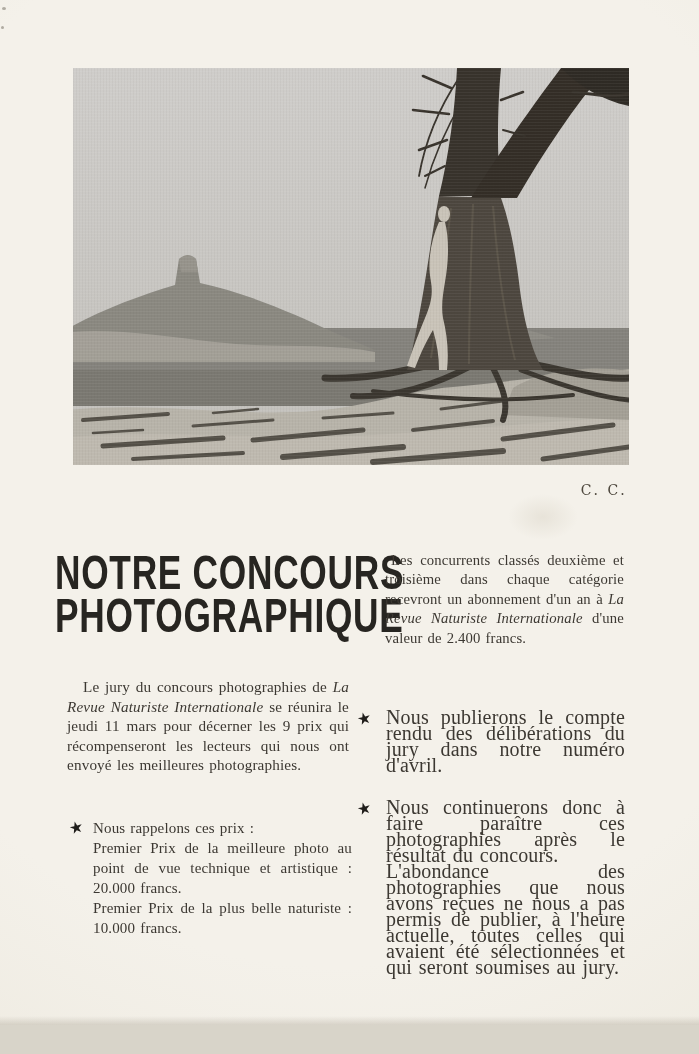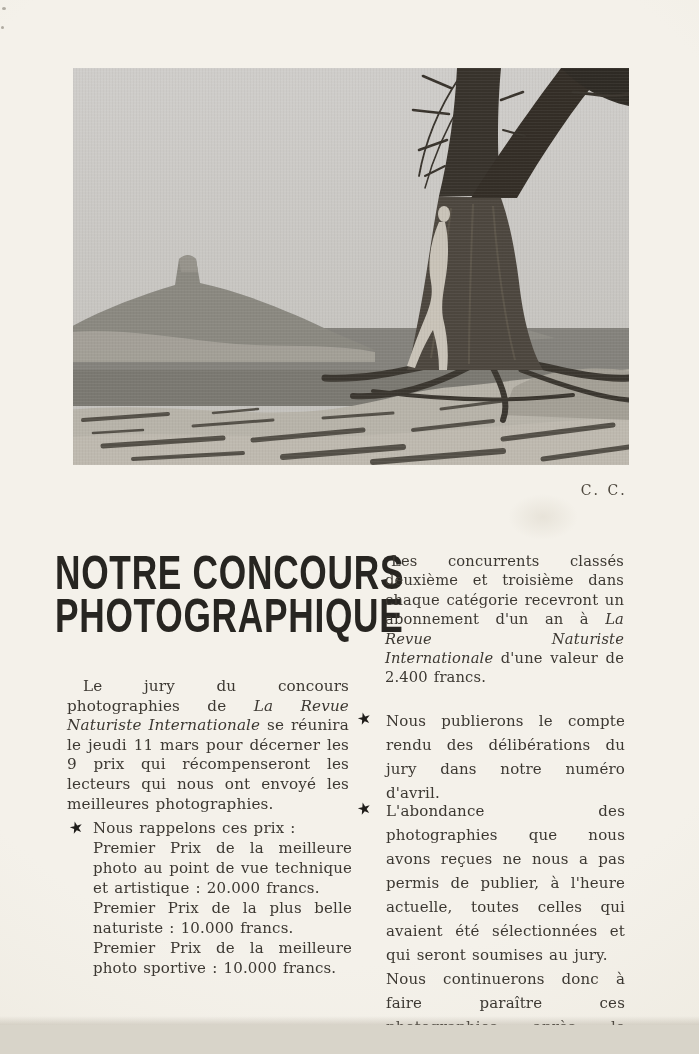--- a/index.html
+++ b/index.html
@@ -38,34 +38,34 @@
   
   .heading{
     position:absolute;left:55px;top:551px;width:330px;margin:0;
     font-family:Liberation Sans, sans-serif;font-weight:700;
     font-size:49px;line-height:43px;color:#272521;letter-spacing:1px;white-space:nowrap;
   }
   .heading .hl{display:block;transform:scaleX(.72);transform-origin:0 50%;}
   
   .para{
     margin:0;text-align:justify;hyphens:auto;-webkit-hyphens:auto;
-    word-spacing:.08em;letter-spacing:.15px;
+    word-spacing:.08em;letter-spacing:.15px;font-family:Liberation Serif, serif;
   }
   .col-left-intro{position:absolute;left:67px;top:677px;width:282px;font-size:15.2px;line-height:19.6px;text-indent:16px;}
   .bullet{position:absolute;}
   .bullet .star{
     position:absolute;left:0;top:0;font-size:16px;line-height:20px;color:#1f1d1a;
     display:inline-block;transform:rotate(-14deg);font-family:"DejaVu Sans", sans-serif;
   }
   .bullet .bbody{margin-left:24px;}
   .bullet .bbody .para{font-size:15px;line-height:20px;}
   .bullet-prizes{left:69px;top:818px;width:283px;}
   .bullet-report{left:357px;top:709px;width:268px;}
   .bullet-report .bbody, .bullet-abundance .bbody{margin-left:29px;}
-  .bullet-report .bbody .para, .bullet-abundance .bbody .para{font-size:15px;line-height:24px;}
+  .bullet-report .bbody .para, .bullet-abundance .bbody .para{font-size:20px;line-height:16px;}
   .bullet-abundance{left:357px;top:799px;width:268px;}
   .col-right-intro{position:absolute;left:385px;top:551px;width:239px;font-size:14.7px;line-height:19.4px;text-indent:6px;}
   .it{font-style:italic;}
 </style>
 </head>
 <body>
 
 <div class="page">
 
   <div class="speck" style="left:2px;top:7px;width:4px;height:3px;"></div>
@@ -167,34 +167,33 @@
   </h1>
 
   <p class="para col-left-intro"><span>Le jury du concours photographies de </span><span class="it">La Revue Naturiste Internationale</span><span> se réunira le jeudi 11 mars pour décerner les 9 prix qui récompenseront les lecteurs qui nous ont envoyé les meilleures photographies.</span></p>
 
   <div class="bullet bullet-prizes">
     <span class="star">★</span>
     <div class="bbody">
       <p class="para">Nous rappelons ces prix&nbsp;:</p>
       <p class="para">Premier Prix de la meilleure photo au point de vue technique et artistique&nbsp;: 20.000 francs.</p>
       <p class="para">Premier Prix de la plus belle naturiste&nbsp;: 10.000 francs.</p>
-      <p class="para">Premier Prix de la meilleure photo sportive&nbsp;: 10.000 francs.</p>
     </div>
   </div>
 
   <p class="para col-right-intro"><span>Les concurrents classés deuxième et troisième dans chaque catégorie recevront un abonnement d'un an à </span><span class="it">La Revue Naturiste Internationale</span><span> d'une valeur de 2.400 francs.</span></p>
 
   <div class="bullet bullet-report">
     <span class="star">★</span>
     <div class="bbody">
       <p class="para">Nous publierons le compte rendu des délibérations du jury dans notre numéro d'avril.</p>
     </div>
   </div>
 
   <div class="bullet bullet-abundance">
     <span class="star">★</span>
     <div class="bbody">
+      <p class="para">Nous continuerons donc à faire paraître ces photographies après le résultat du concours.</p>
       <p class="para">L'abondance des photographies que nous avons reçues ne nous a pas permis de publier, à l'heure actuelle, toutes celles qui avaient été sélectionnées et qui seront soumises au jury.</p>
-      <p class="para">Nous continuerons donc à faire paraître ces photographies après le résultat du concours.</p>
     </div>
   </div>
 
 </div>
 
 </body></html>

